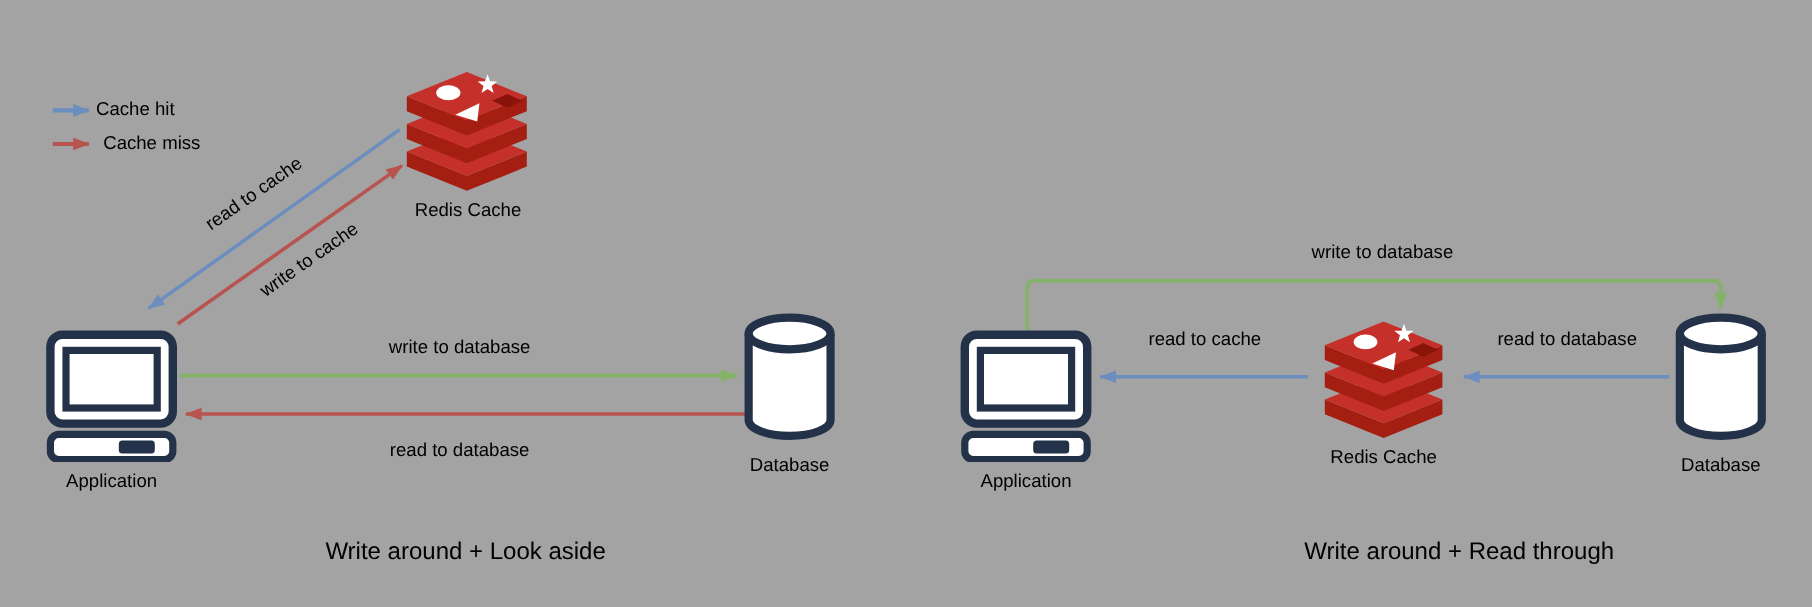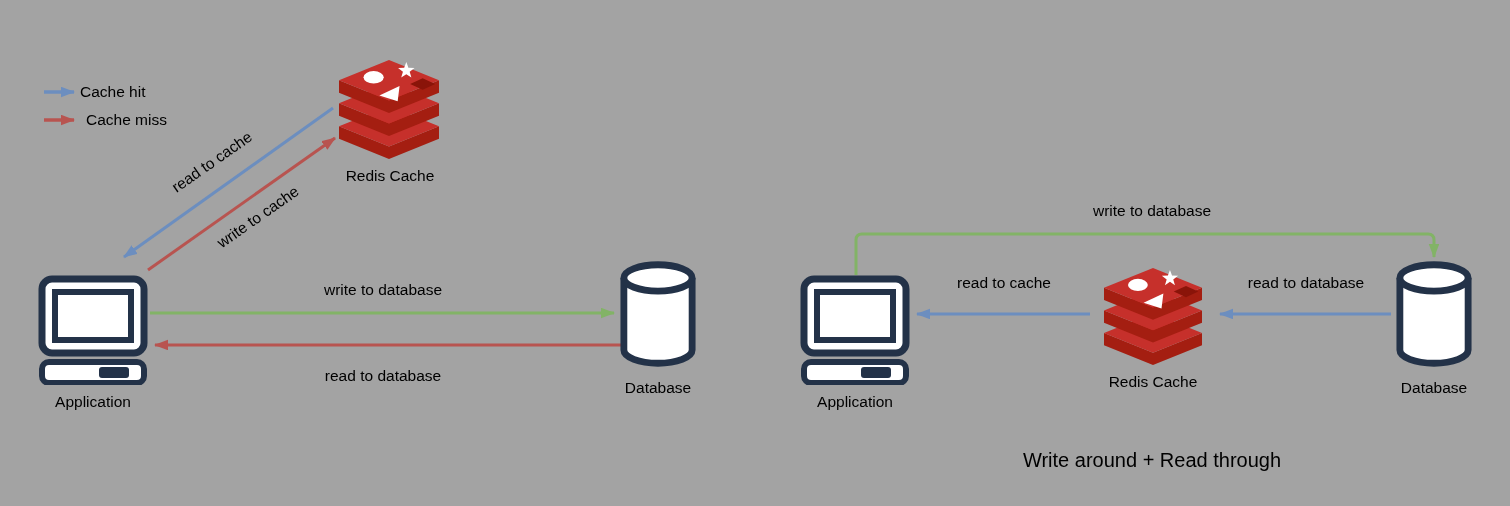--- a/index.html
+++ b/index.html
@@ -112,20 +112,21 @@
 
   <div class="lbl rot" style="left:212px; top:162px;">read to cache</div>
   <div class="lbl rot" style="left:258px; top:217px;">write to cache</div>
   <div class="lbl" style="left:383px; top:290px;">write to database</div>
   <div class="lbl" style="left:383px; top:376px;">read to database</div>
 
   <div class="lbl" style="left:93px; top:402px;">Application</div>
   <div class="lbl" style="left:390px; top:176px;">Redis Cache</div>
   <div class="lbl" style="left:658px; top:388px;">Database</div>
 
+  <div class="title" style="left:388px; top:460px;">Write around + Look aside</div>
 
   <svg class="icon" style="left:800px; top:275px;" width="110" height="110" viewBox="0 0 110 110" xmlns="http://www.w3.org/2000/svg">
     <rect x="4" y="4" width="102" height="74" rx="10" fill="#ffffff" stroke="#233248" stroke-width="7"></rect>
     <rect x="17" y="17" width="76" height="48" fill="#ffffff" stroke="#233248" stroke-width="6"></rect>
     <rect x="4" y="87" width="102" height="21" rx="7" fill="#ffffff" stroke="#233248" stroke-width="6"></rect>
     <rect x="61" y="92" width="30" height="11" rx="3" fill="#233248"></rect>
   </svg>
 
   <svg class="icon" style="left:1095px; top:268px;" width="116" height="98" viewBox="0 0 120 104" xmlns="http://www.w3.org/2000/svg">
     <g transform="translate(0,48)">
@@ -152,15 +153,15 @@
   </svg>
 
   <div class="lbl" style="left:1152px; top:211px;">write to database</div>
   <div class="lbl" style="left:1004px; top:283px;">read to cache</div>
   <div class="lbl" style="left:1306px; top:283px;">read to database</div>
 
   <div class="lbl" style="left:855px; top:402px;">Application</div>
   <div class="lbl" style="left:1153px; top:382px;">Redis Cache</div>
   <div class="lbl" style="left:1434px; top:388px;">Database</div>
 
-  <div class="title" style="left:1152px; top:460px;">Write around + Read through</div>
+  <div class="title" style="left:1216px; top:460px;">Write around + Read through</div>
 
 </div>
 
 </body></html>

